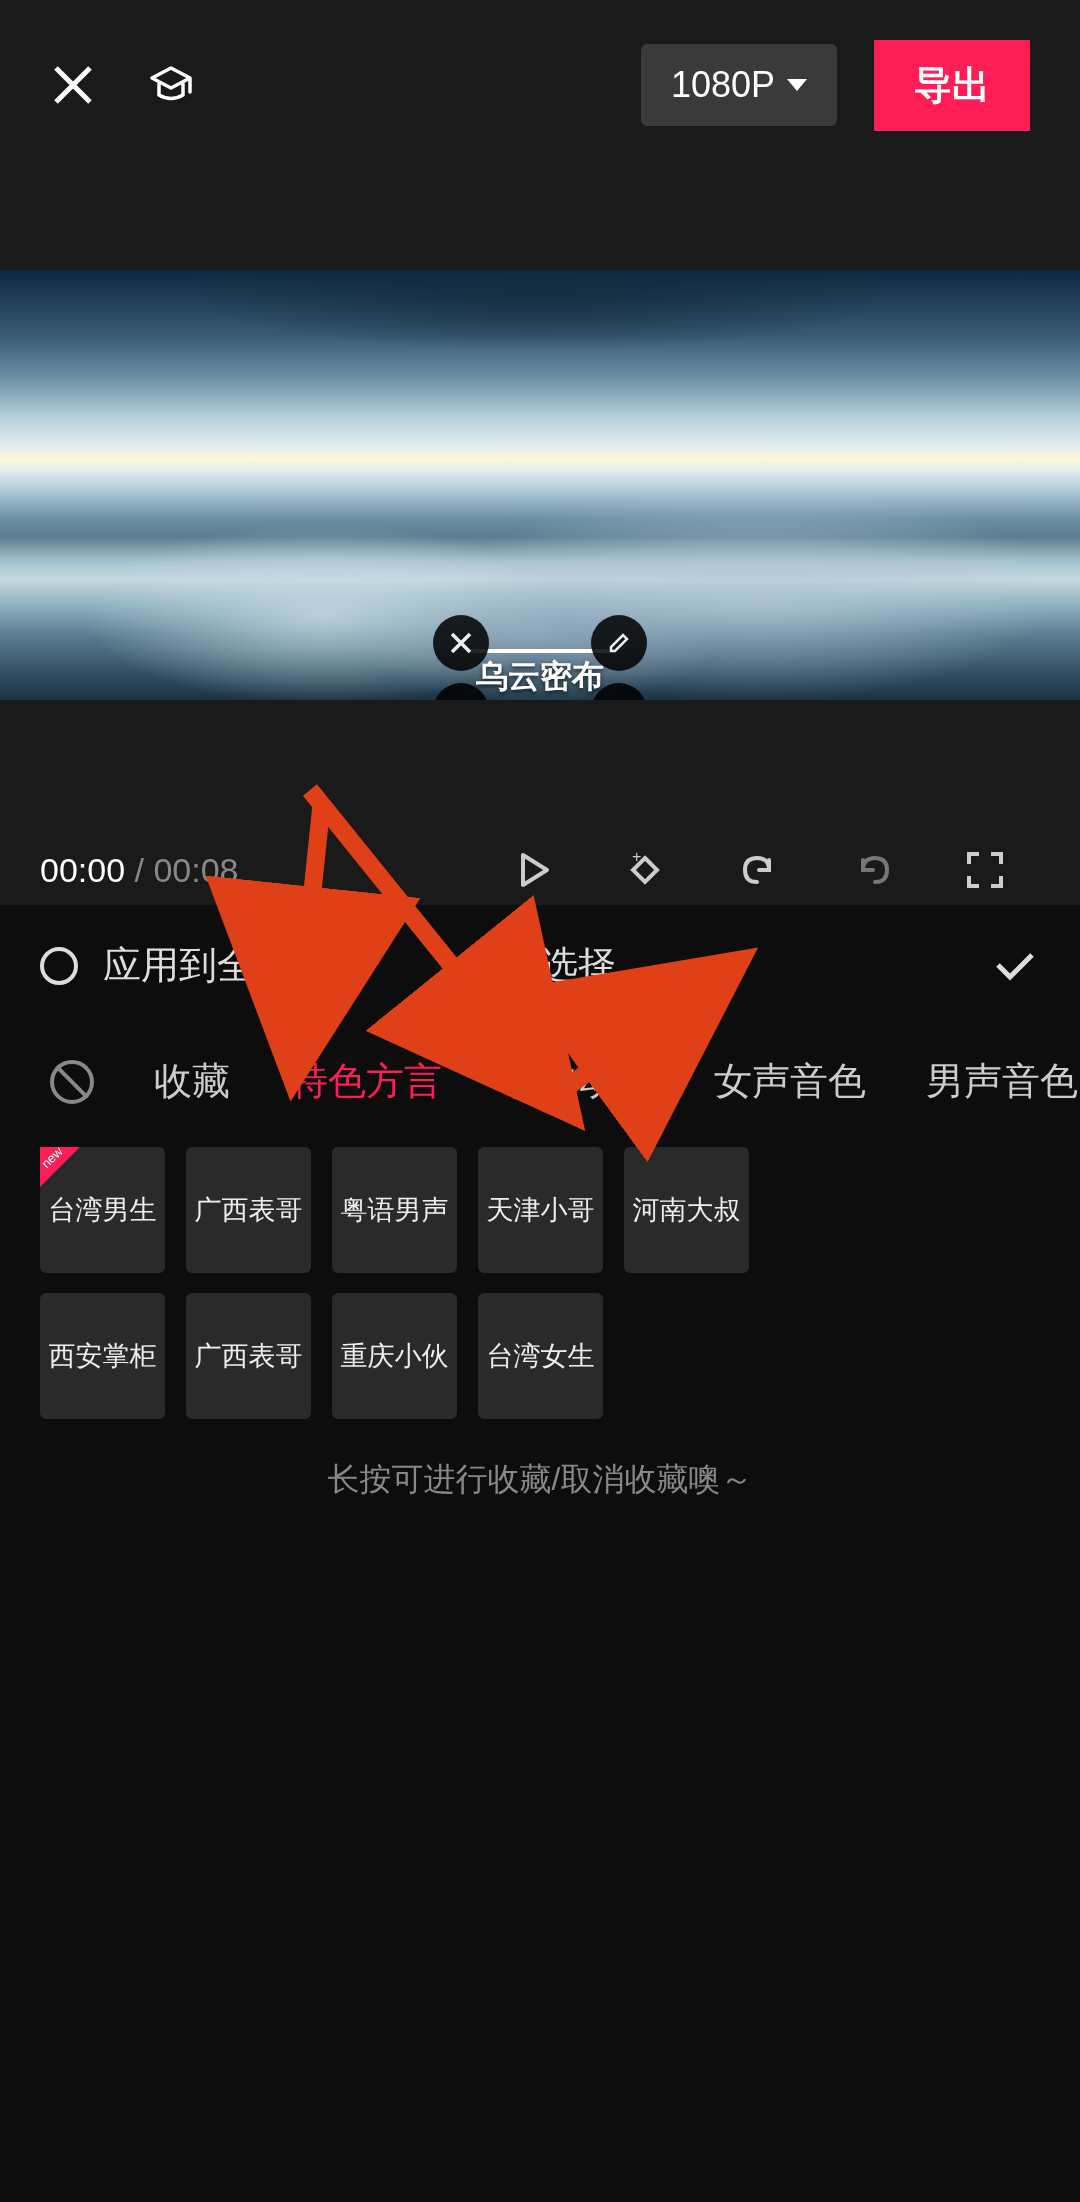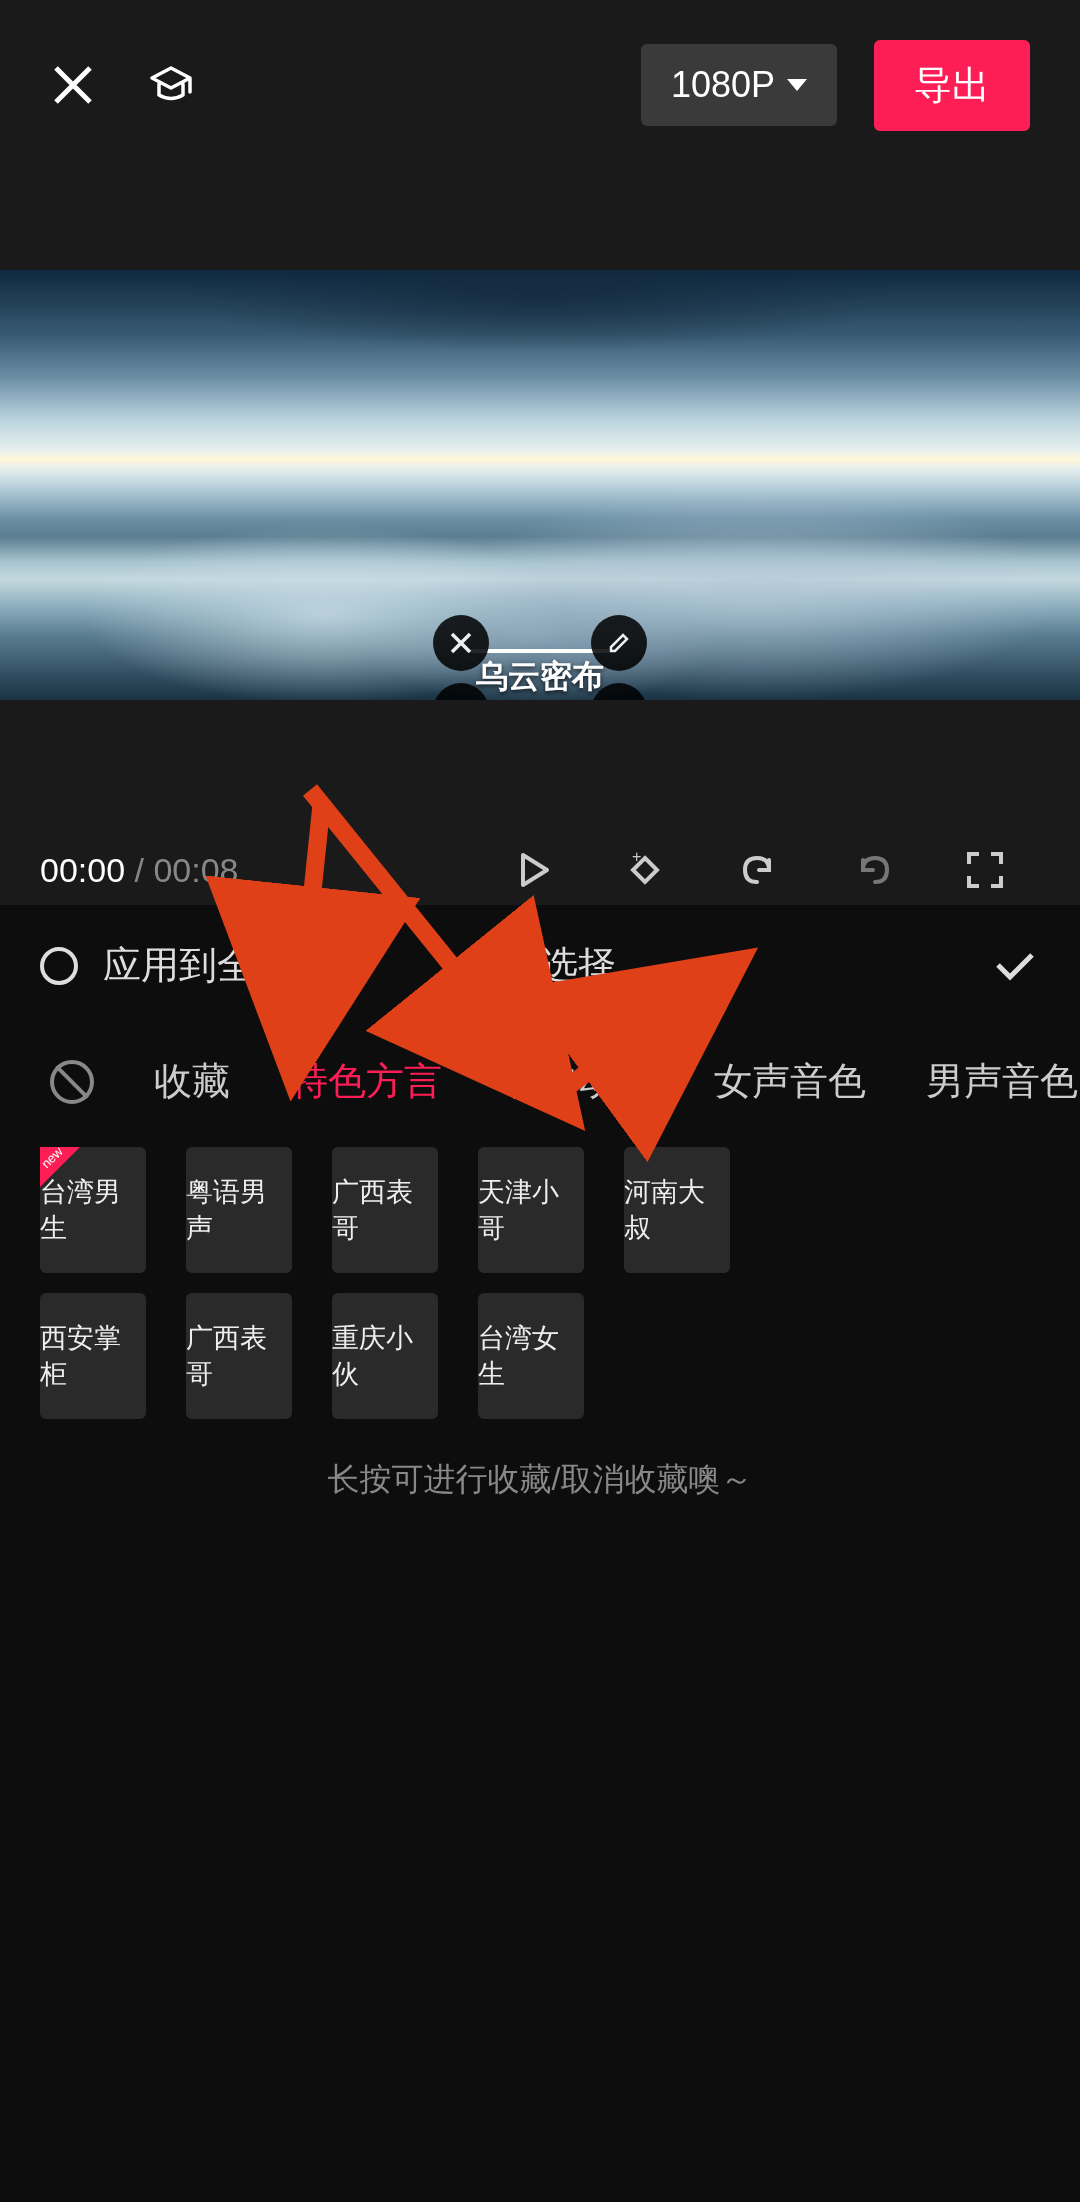--- a/index.html
+++ b/index.html
@@ -36,23 +36,23 @@
     .resolution-btn .caret {
       width: 0; height: 0;
       border-left: 10px solid transparent;
       border-right: 10px solid transparent;
       border-top: 12px solid #fff;
     }
     .export-btn {
       background: #FF1D55;
       color: #fff;
       padding: 20px 40px;
-      border-radius: 6px;
+      border-radius: 1px;
       font-size: 38px;
-      font-weight: 400;
+      font-weight: 700;
     }
     
     
     .preview-area {
       margin-top: 130px;
       position: relative;
     }
     .preview-img {
       width: 1080px;
       height: 430px;
@@ -191,21 +191,21 @@
     
     
     .voice-grid {
       display: grid;
       grid-template-columns: repeat(5, 126px);
       gap: 20px;
       padding: 10px 40px;
       justify-content: start;
     }
     .voice-item {
-      width: 106px;
+      width: 125px;
       height: 126px;
       background: #2a2a2a;
       border-radius: 6px;
       display: flex;
       align-items: center;
       justify-content: center;
       color: #eee;
       font-size: 27px;
       position: relative;
     }
@@ -355,24 +355,24 @@
     <div class="cat-tab">萌趣动漫</div>
     <div class="cat-tab">女声音色</div>
     <div class="cat-tab">男声音色</div>
   </div>
 
   <div class="voice-grid">
     <div class="voice-item new">
         <span>台湾男生</span>
       </div>
     <div class="voice-item">
+        <span>广西表哥</span>
+      </div>
+    <div class="voice-item">
         <span>粤语男声</span>
-      </div>
-    <div class="voice-item">
-        <span>广西表哥</span>
       </div>
     <div class="voice-item">
         <span>天津小哥</span>
       </div>
     <div class="voice-item">
         <span>河南大叔</span>
       </div>
     <div class="voice-item">
         <span>西安掌柜</span>
       </div>

